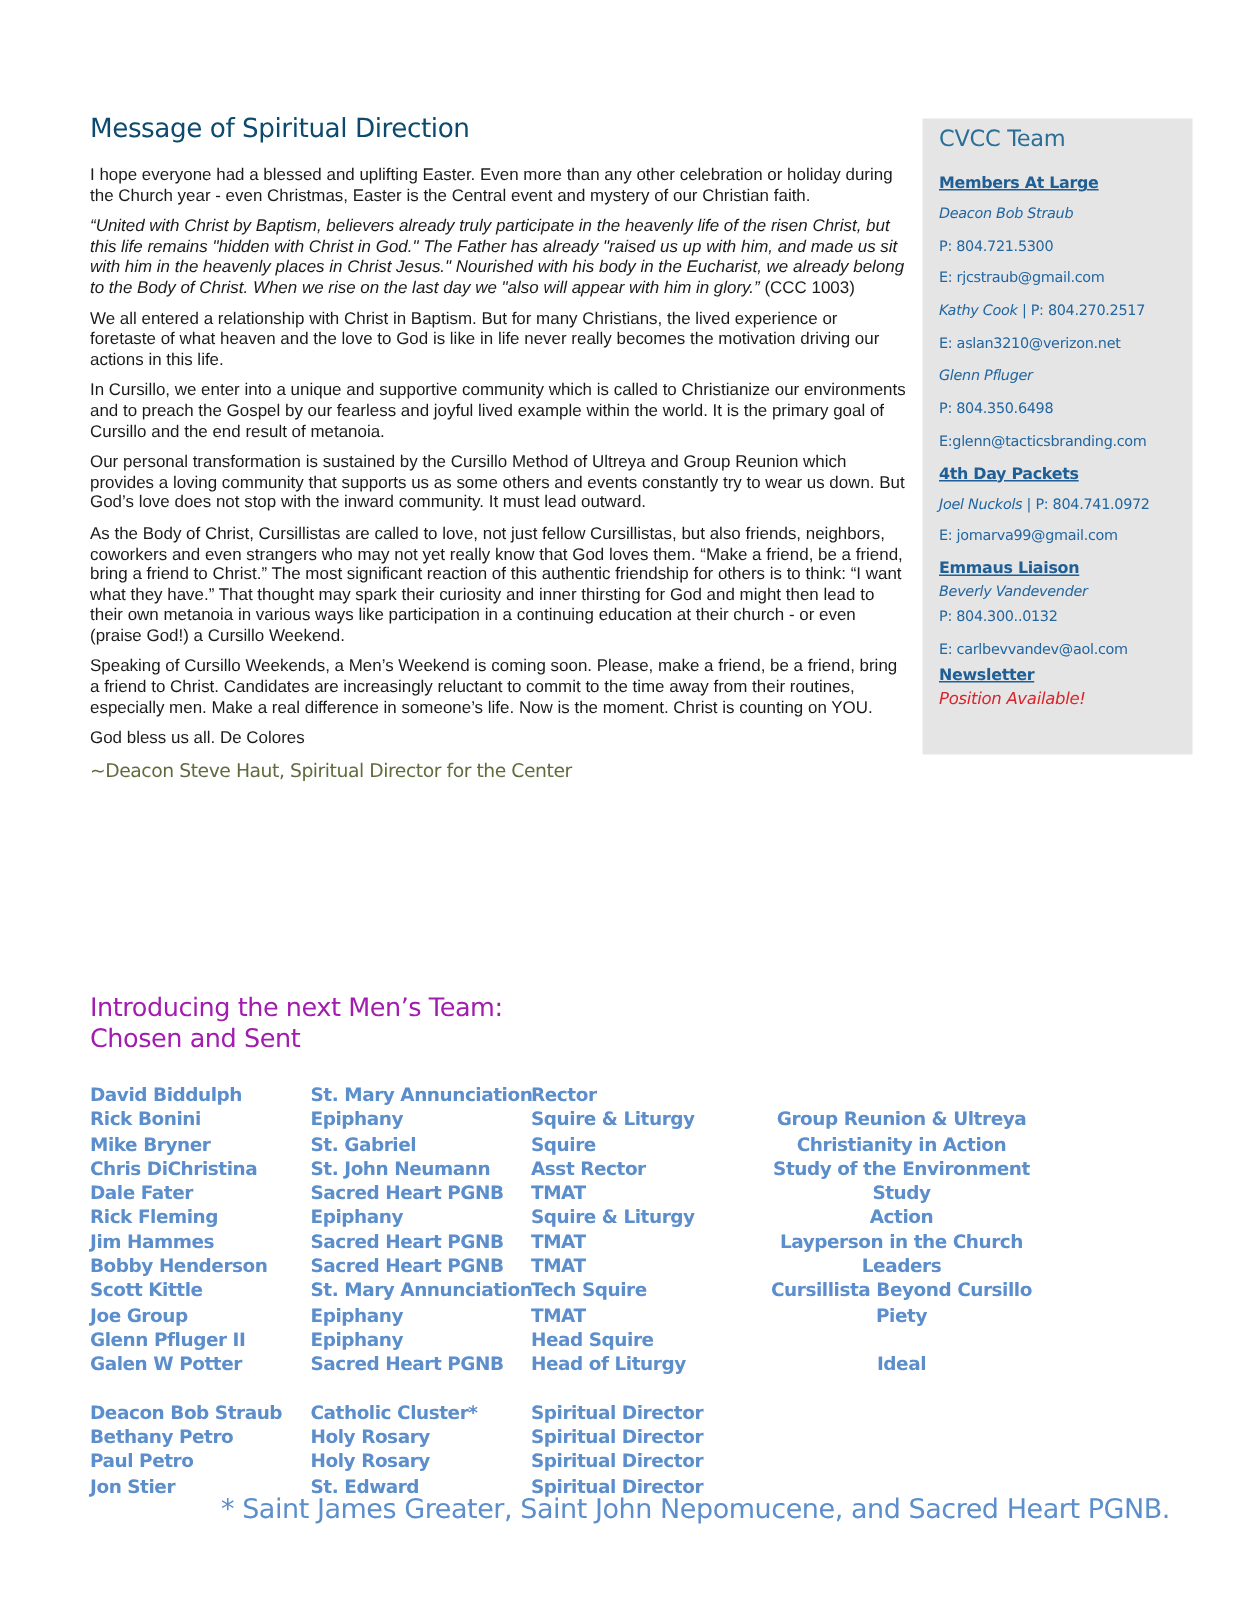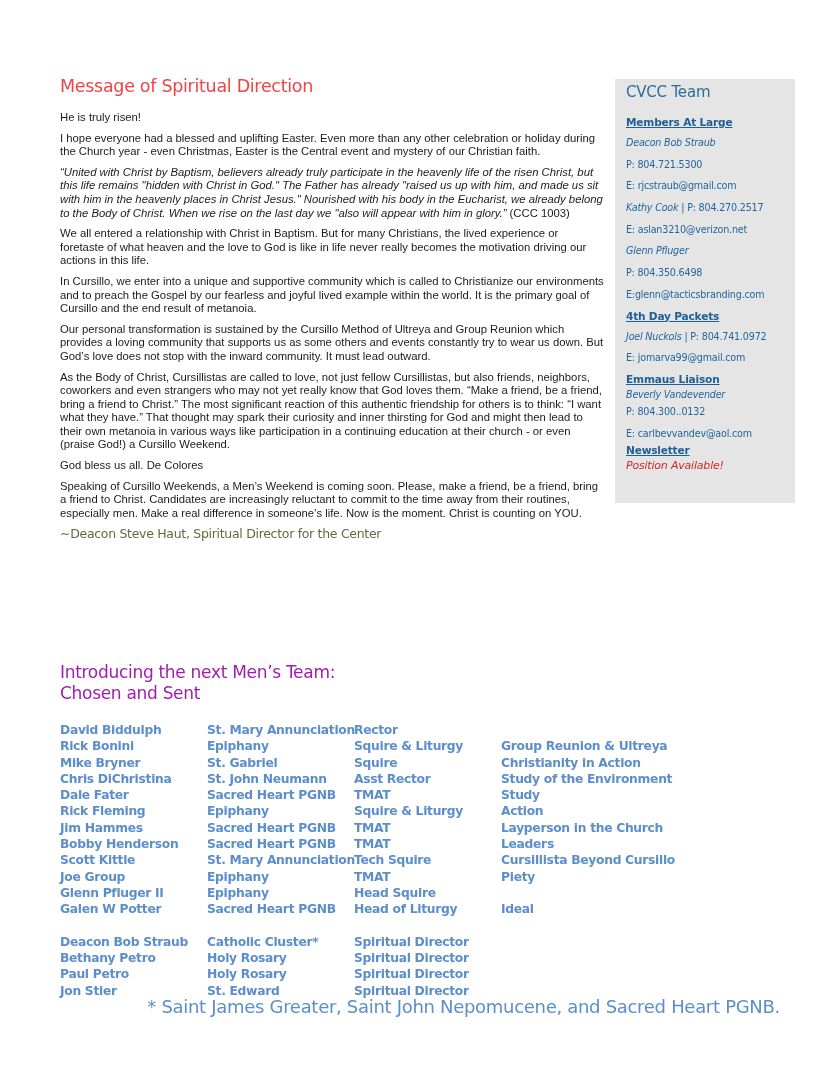--- a/index.html
+++ b/index.html
@@ -7,21 +7,21 @@
       width: 835px; height: 1080px; position: relative; overflow: hidden;
       font-family: "DejaVu Sans", sans-serif; color: #1a1a1a;
     }
     .main {
       position: absolute; left: 60px; top: 75px; width: 545px;
       font-family: "Liberation Sans", sans-serif;
       font-size: 11.3px; line-height: 13.6px; color: #1b1b1b;
     }
     .main h1 {
       font-family: "DejaVu Sans", sans-serif;
-      font-weight: normal; font-size: 17.5px; color: #ef4444;
+      font-weight: normal; font-size: 17.5px; color: #0c4a6e;
       margin: 0 0 14px 0; letter-spacing: -0.3px; line-height: 22px;
     }
     .main p { margin: 0 0 7px 0; }
     .main p.quote { font-style: italic; }
     .main p.quote .cite { font-style: normal; }
     .main .signature {
       font-family: "DejaVu Sans", sans-serif;
       color: #5f6b3c; font-size: 12.5px; margin-top: 6px; letter-spacing: -0.3px;
     }
 
@@ -44,38 +44,37 @@
     .team {
       position: absolute; left: 60px; top: 662px; width: 720px;
       font-family: "DejaVu Sans", sans-serif; color: #5b8ecb;
     }
     .team h2 {
       font-weight: normal; font-size: 17px; line-height: 21px; margin: 0 0 18px 0;
       color: #a21caf; letter-spacing: -0.3px;
     }
     .roster { font-size: 12.3px; line-height: 16.3px; letter-spacing: -0.3px; }
     .row { display: flex; height: 16.3px; white-space: nowrap; font-weight: bold; }
-    .c1 { width: 147px; } .c2 { width: 147px; } .c3 { width: 147px; } .c4 { width: 200px; }
+    .c1 { width: 147px; } .c2 { width: 147px; } .c3 { width: 147px; } .c4 { width: 200px; text-align: center; }
     .gap { height: 16.3px; }
     .footnote { font-size: 18px; line-height: 16.3px; letter-spacing: -0.3px; text-align: right; }
   </style>
 </head>
 <body>
 
 <div class="main">
   <h1>Message of Spiritual Direction</h1>
-  <p>He is truly risen!</p>
   <p>I hope everyone had a blessed and uplifting Easter.  Even more than any other celebration or holiday during the Church year - even Christmas, Easter is the Central event and mystery of our Christian faith.</p>
   <p class="quote"><span>“United with Christ by Baptism, believers already truly participate in the heavenly life of the risen Christ, but this life remains "hidden with Christ in God." The Father has already "raised us up with him, and made us sit with him in the heavenly places in Christ Jesus." Nourished with his body in the Eucharist, we already belong to the Body of Christ. When we rise on the last day we "also will appear with him in glory.”</span><span class="cite"> (CCC 1003)</span></p>
   <p>We all entered a relationship with Christ in Baptism.  But for many Christians, the lived experience or foretaste of what heaven and the love to God is like in life never really becomes the motivation driving our actions in this life.</p>
   <p>In Cursillo, we enter into a unique and supportive community which is called to Christianize our environments and to preach the Gospel by our fearless and joyful lived example within the world.  It is the primary goal of Cursillo and the end result of metanoia.</p>
   <p>Our personal transformation is sustained by the Cursillo Method of Ultreya and Group Reunion which provides a loving community that supports us as some others and events constantly try to wear us down.  But God’s love does not stop with the inward community.  It must lead outward.</p>
   <p>As the Body of Christ, Cursillistas are called to love, not just fellow Cursillistas, but also friends, neighbors, coworkers and even strangers who may not yet really know that God loves them.  “Make a friend, be a friend, bring a friend to Christ.”  The most significant reaction of this authentic friendship for others is to think: “I want what they have.”  That thought may spark their curiosity and inner thirsting for God and might then lead to their own metanoia in various ways like participation in a continuing education at their church - or even (praise God!) a Cursillo Weekend.</p>
+  <p>Speaking of Cursillo Weekends, a Men’s Weekend is coming soon.  Please, make a friend, be a friend, bring a friend to Christ.  Candidates are increasingly reluctant to commit to the time away from their routines, especially men.  Make a real difference in someone’s life.  Now is the moment. Christ is counting on YOU.</p>
   <p>God bless us all.  De Colores</p>
-  <p>Speaking of Cursillo Weekends, a Men’s Weekend is coming soon.  Please, make a friend, be a friend, bring a friend to Christ.  Candidates are increasingly reluctant to commit to the time away from their routines, especially men.  Make a real difference in someone’s life.  Now is the moment. Christ is counting on YOU.</p>
   <div class="signature">~Deacon Steve Haut, Spiritual Director for the Center</div>
 </div>
 
 <div class="sidebar">
   <div class="sb-title">CVCC Team</div>
   <div id="sb-sections">
       <div class="sb-head">Members At Large</div>
       <div class="sb-line"><span class="it">Deacon Bob Straub</span></div>
       <div class="sb-line"><span>P: 804.721.5300</span></div>
       <div class="sb-line"><span>E: rjcstraub@gmail.com</span></div>

